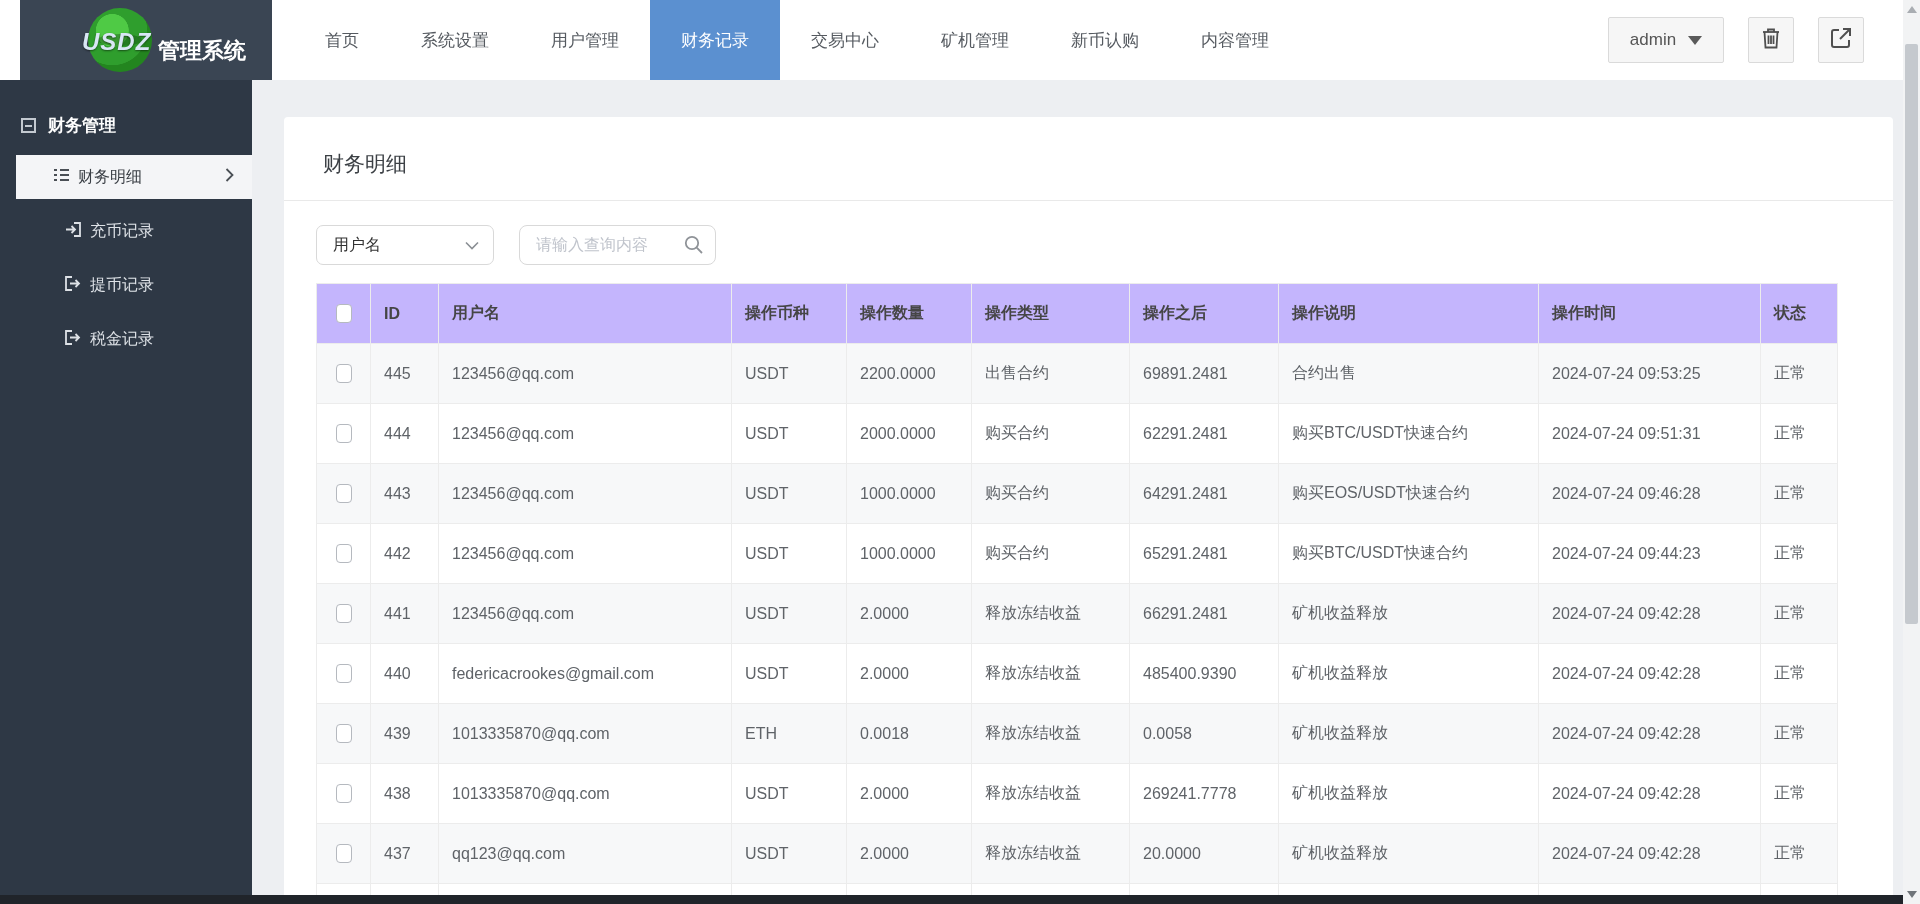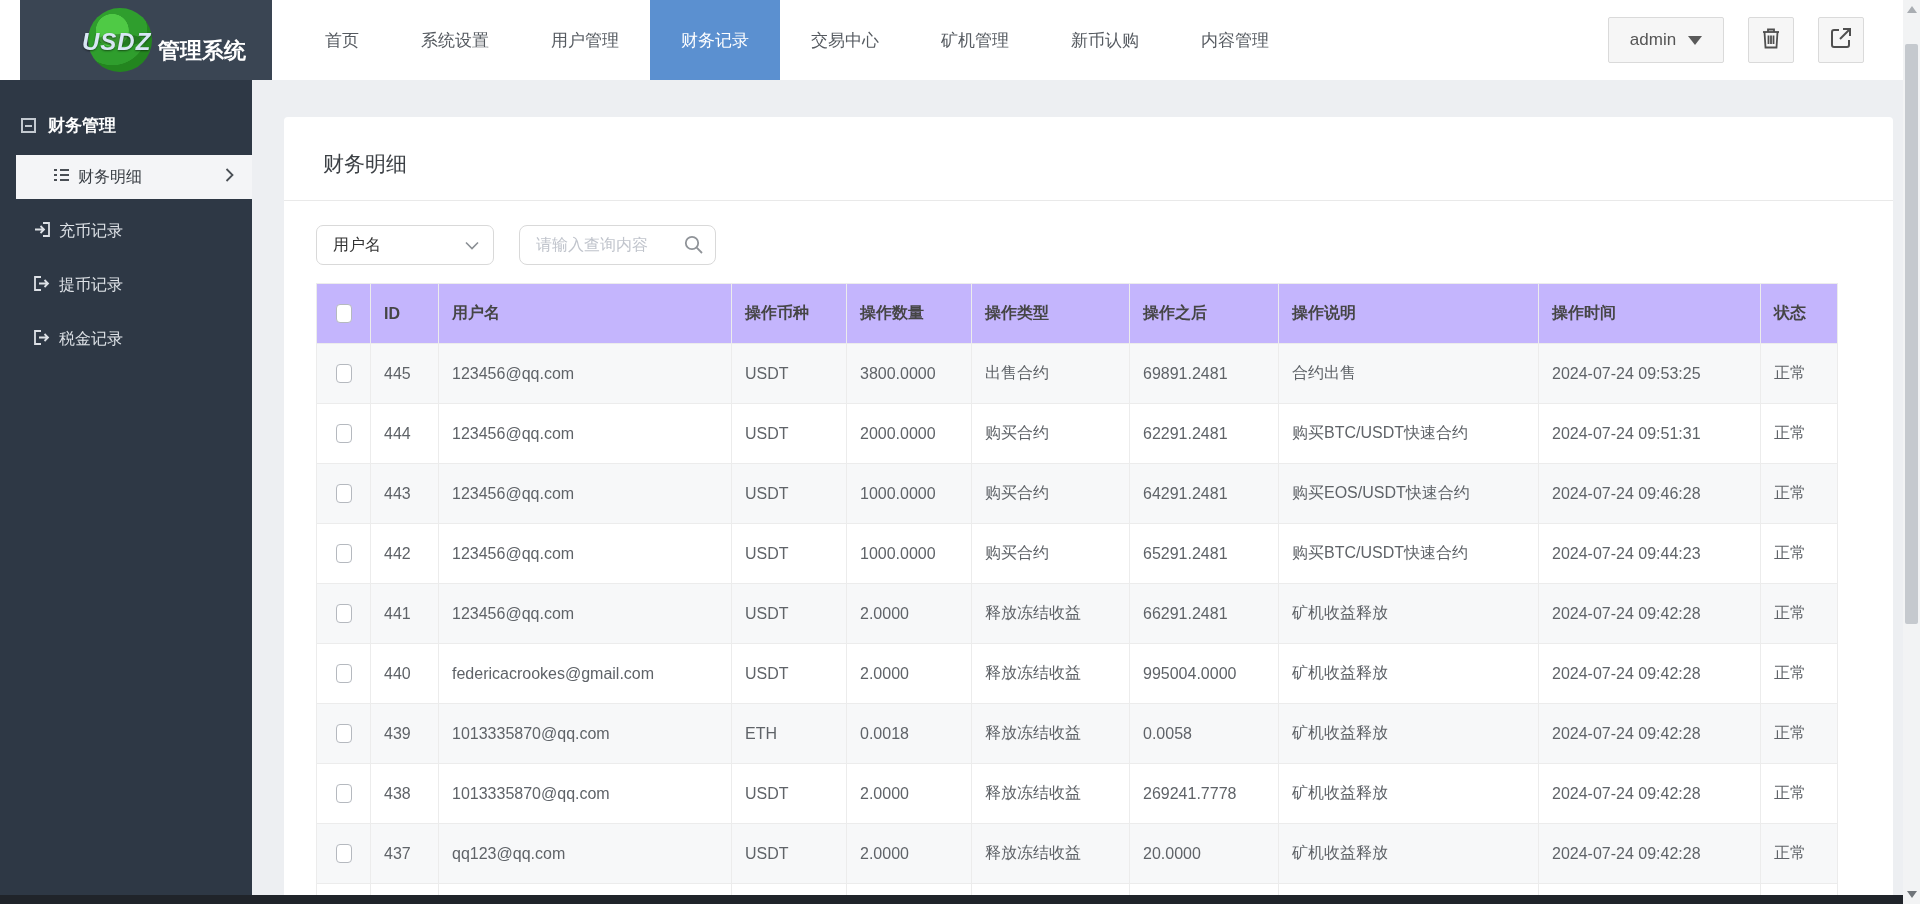--- a/index.html
+++ b/index.html
@@ -27,21 +27,21 @@
   .btn-admin { width:116px; font-size:17px; gap:12px; }
   .caret-down { width:0; height:0; border-left:7px solid transparent; border-right:7px solid transparent; border-top:9px solid #5a5a5a; }
   .btn-icon { width:46px; }
   .btn-icon svg { stroke:#4f4f4f; }
 
   
   .sidebar { position:absolute; top:80px; left:0; width:252px; height:824px; background:#2e3845; z-index:20; }
   .side-header { display:flex; align-items:center; gap:12px; padding:34px 0 18px 21px; color:#ffffff; font-size:17px; font-weight:bold; }
   .icon-minus-square { width:15px; height:15px; border:2px solid #c3c9d0; position:relative; background:transparent; flex:0 0 auto; }
   .icon-minus-square::after { content:""; position:absolute; left:2px; right:2px; top:50%; height:2px; margin-top:-1px; background:#c3c9d0; }
-  .side-item { position:relative; height:44px; display:flex; align-items:center; color:#dde1e6; font-size:16px; cursor:pointer; padding-left:34px; gap:9px; margin-bottom:10px; }
+  .side-item { position:relative; height:44px; display:flex; align-items:center; color:#dde1e6; font-size:16px; cursor:pointer; padding-left:65px; gap:9px; margin-bottom:10px; }
   .side-item svg { stroke:#dde1e6; fill:none; }
   .side-item.active { background:#f4f5f7; color:#3a3f45; margin-left:16px; padding-left:37px; }
   .side-item.active svg { stroke:#4a4f55; }
   .side-chevron { position:absolute; right:18px; top:50%; transform:translateY(-50%); }
   .side-chevron svg { stroke:#9aa0a6; }
 
   
   .content { position:absolute; left:252px; top:80px; width:1651px; height:824px; background:#edeff2; }
   .card { position:absolute; left:32px; top:37px; width:1609px; height:900px; background:#ffffff; border-radius:4px; }
   .card-title { padding:33px 0 22px 39px; font-size:21px; color:#3c4045; }
@@ -217,21 +217,21 @@
                 <th>操作时间</th>
                 <th>状态</th>
               </tr>
             </thead>
           <tbody id="tbl-body">
               <tr>
                 <td class="cell-check"><span class="checkbox"></span></td>
                 <td>445</td>
                 <td>123456@qq.com</td>
                 <td>USDT</td>
-                <td>3800.0000</td>
+                <td>2200.0000</td>
                 <td>出售合约</td>
                 <td>69891.2481</td>
                 <td>合约出售</td>
                 <td>2024-07-24 09:53:25</td>
                 <td>正常</td>
               </tr>
               <tr>
                 <td class="cell-check"><span class="checkbox"></span></td>
                 <td>444</td>
                 <td>123456@qq.com</td>
@@ -279,21 +279,21 @@
                 <td>2024-07-24 09:42:28</td>
                 <td>正常</td>
               </tr>
               <tr>
                 <td class="cell-check"><span class="checkbox"></span></td>
                 <td>440</td>
                 <td>federicacrookes@gmail.com</td>
                 <td>USDT</td>
                 <td>2.0000</td>
                 <td>释放冻结收益</td>
-                <td>995004.0000</td>
+                <td>485400.9390</td>
                 <td>矿机收益释放</td>
                 <td>2024-07-24 09:42:28</td>
                 <td>正常</td>
               </tr>
               <tr>
                 <td class="cell-check"><span class="checkbox"></span></td>
                 <td>439</td>
                 <td>1013335870@qq.com</td>
                 <td>ETH</td>
                 <td>0.0018</td>

